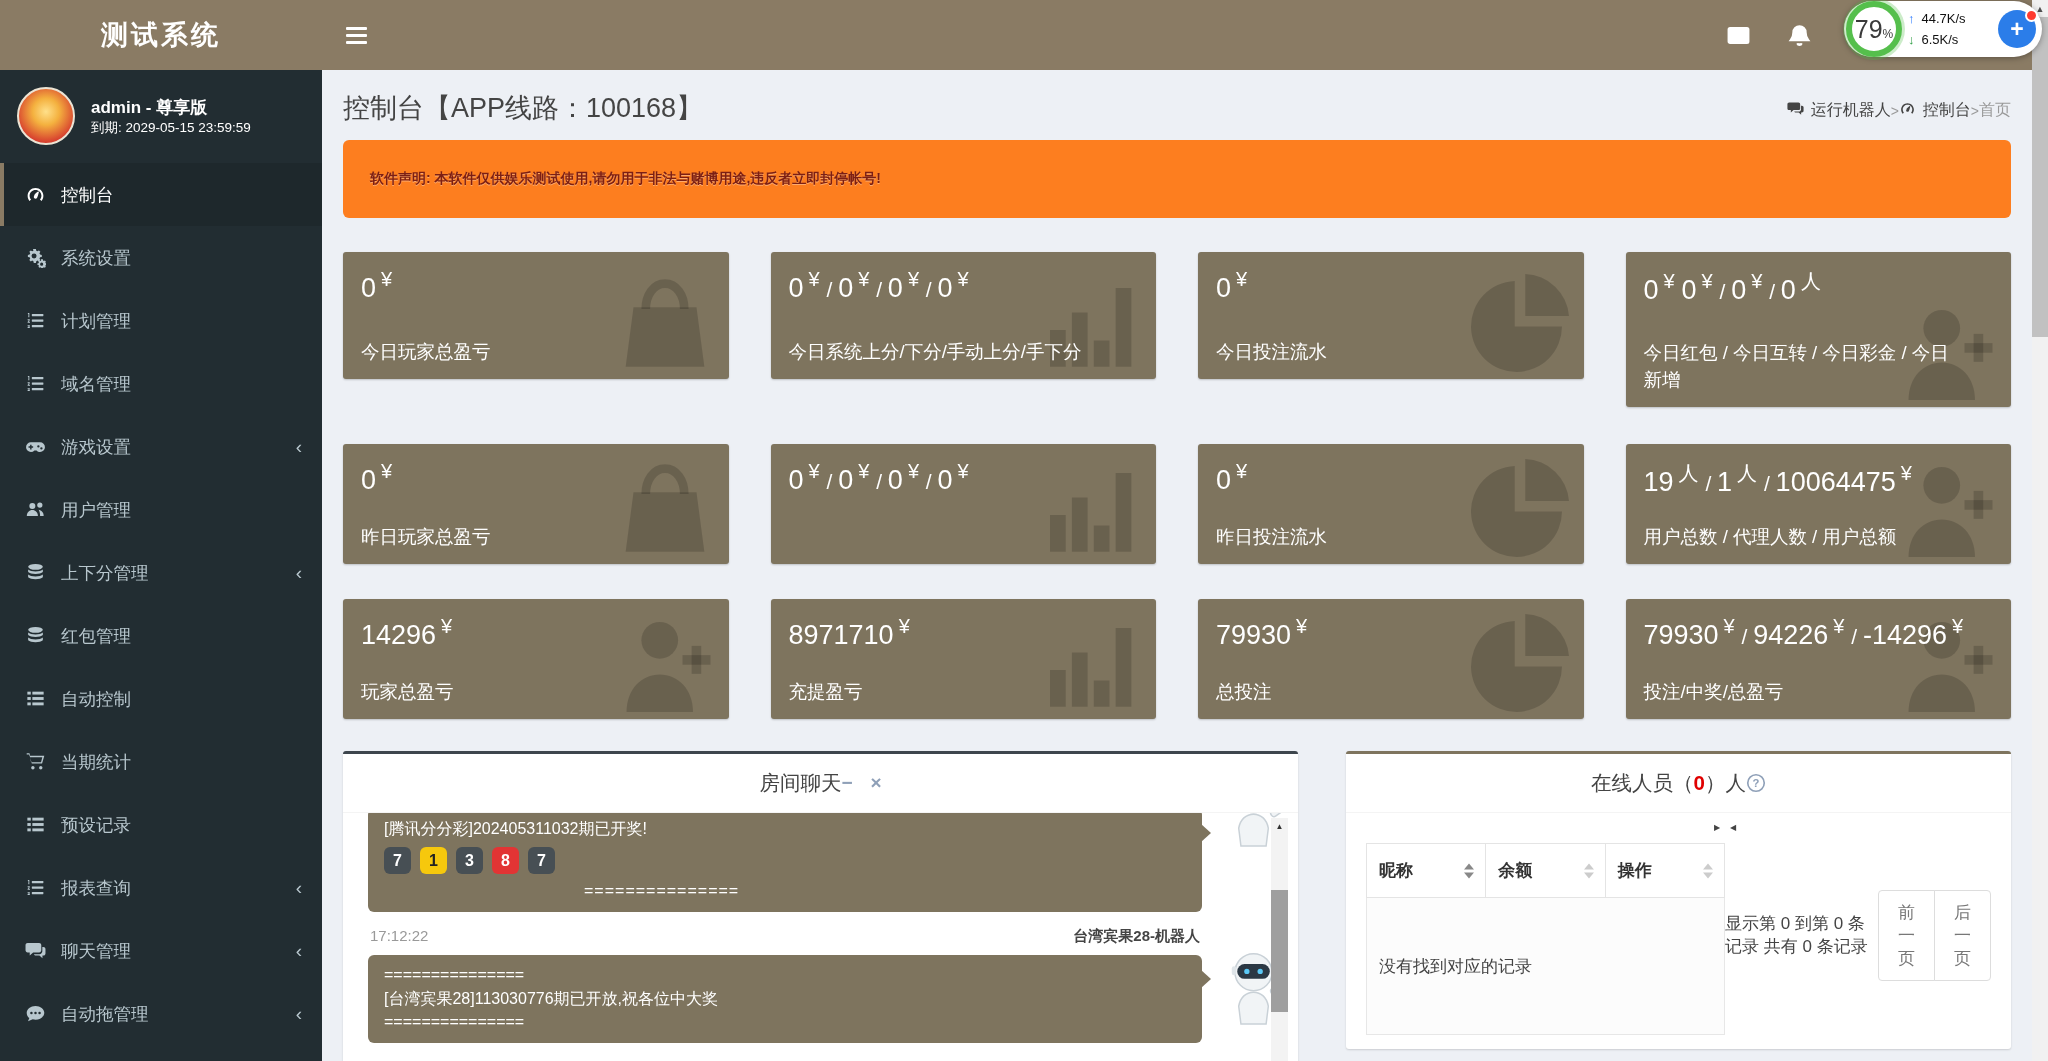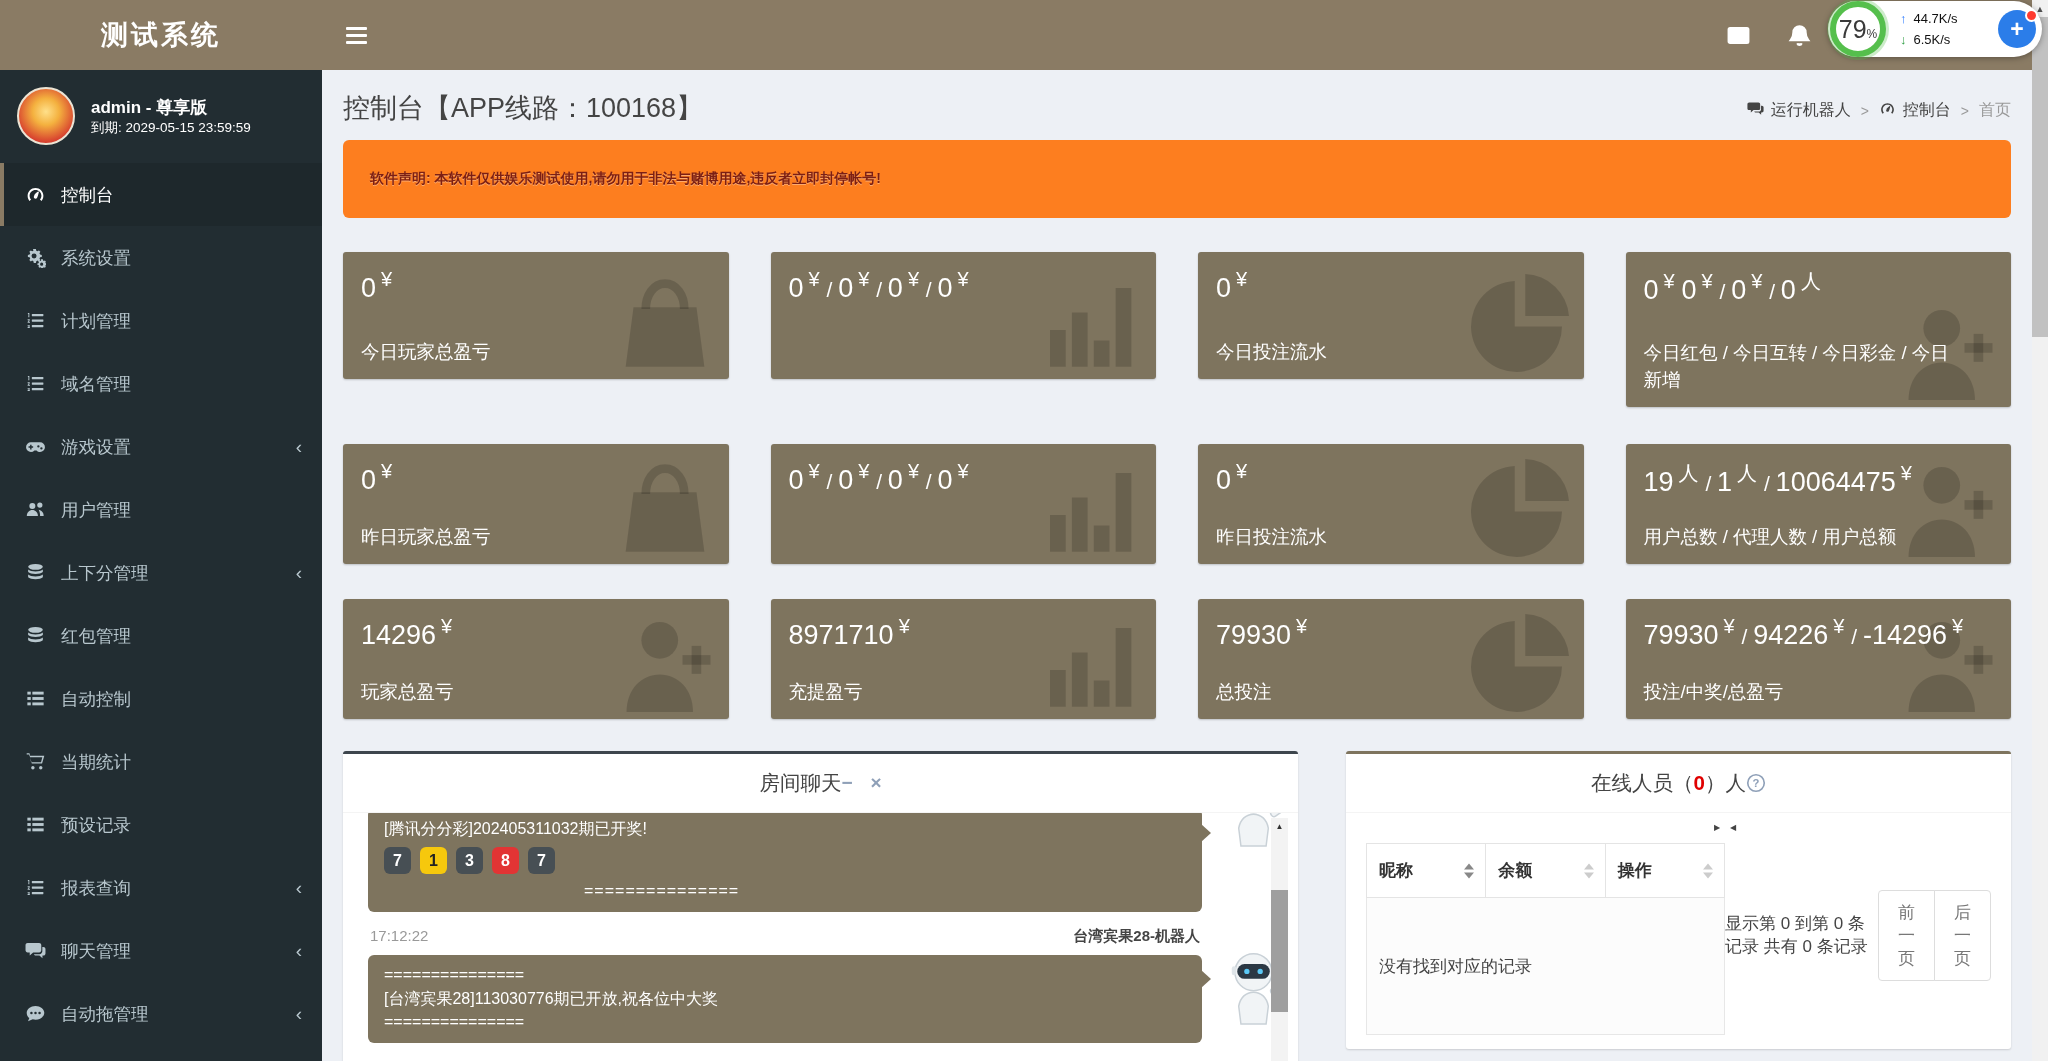--- a/index.html
+++ b/index.html
@@ -10,21 +10,21 @@
 
 .header {position:absolute;left:0;top:0;right:0;height:70px;background:#8a7b64;z-index:20;display:flex}
 .logo {width:322px;display:flex;align-items:center;justify-content:center;font-size:27px;font-weight:bold;color:#fff;letter-spacing:3px}
 .header-rest {flex:1;display:flex;align-items:center;position:relative}
 .burger {margin-left:24px;cursor:pointer}
 .burger i {display:block;width:21px;height:3px;background:#fff;margin:4px 0;border-radius:1px}
 .h-icons {position:absolute;right:236px;top:0;height:100%;display:flex;align-items:center;gap:36px;color:#fff}
 .h-icon svg {width:25px;height:25px;display:block}
 
 
-.overlay {position:absolute;right:6px;top:1px;height:56px;background:#fff;border-radius:28px;box-shadow:0 1px 6px rgba(0,0,0,.35);display:flex;align-items:center;gap:14px;padding:0 6px 0 2px;z-index:60}
+.overlay {position:absolute;right:6px;top:1px;height:56px;background:#fff;border-radius:28px;box-shadow:0 1px 6px rgba(0,0,0,.35);display:flex;align-items:center;gap:6px;padding:0 6px 0 2px;z-index:60}
 .ring {width:56px;height:56px;border-radius:50%;background:#fff;border:6px solid #55bf4c;box-shadow:0 0 0 3px rgba(85,191,76,.30);display:flex;align-items:center;justify-content:center;color:#3a3a3a}
 .ring .pct {font-size:25px;line-height:1}
 .ring small {font-size:12px;margin-top:9px}
 .speeds {display:flex;flex-direction:column;gap:6px;font-size:13px;color:#111;min-width:84px;padding-right:2px}
 .speeds .srow {display:flex;align-items:center;gap:7px}
 .arr-up {color:#2979ff;font-weight:bold}
 .arr-dn {color:#2e9e44;font-weight:bold}
 .ext {position:relative;width:38px;height:38px;border-radius:50%;background:#2b7de9;color:#fff;display:flex;align-items:center;justify-content:center;font-size:23px;font-weight:bold;cursor:pointer}
 .reddot {position:absolute;top:-1px;right:-2px;width:13px;height:13px;border-radius:50%;background:#ff3b30;border:2px solid #fff}
 
@@ -38,21 +38,21 @@
 .side-item {display:flex;align-items:center;height:63px;padding:0 20px 0 25px;color:#b8c7ce;font-size:17.5px;cursor:pointer;text-decoration:none}
 .side-item.active {background:#1e282c;color:#fff;border-left:4px solid #8a7b64;padding-left:21px}
 .s-icon {width:21px;height:21px;margin-right:15px;flex:0 0 auto}
 .s-icon svg {width:100%;height:100%;display:block}
 .chev {margin-left:auto;font-size:19px}
 
 
 .main {position:absolute;left:322px;top:70px;right:16px;bottom:0;overflow:hidden}
 .content-header {display:flex;align-items:flex-start;justify-content:space-between;padding:20px 21px 10px}
 .page-title {font-size:27px;color:#444;font-weight:normal}
-.breadcrumb {display:flex;align-items:center;gap:10px;font-size:16px;color:#444;margin-top:10px}
+.breadcrumb {display:flex;align-items:center;font-size:16px;color:#444;margin-top:10px}
 .bc-item {display:flex;align-items:center;gap:7px}
 .bc-item svg {width:17px;height:17px}
 .bc-sep {color:#9a9a9a;font-size:14px}
 .bc-last {color:#999}
 
 .notice {margin:4px 21px 0;background:#fd7e1f;border-radius:6px;height:78px;display:flex;align-items:center;padding:0 27px;color:#7c1f13;font-size:14px;font-weight:bold;text-shadow:0 1px 0 rgba(255,255,255,.35)}
 
 
 .stats-row {display:flex;gap:42px;padding:0 21px;align-items:flex-start}
 .row-1 {margin-top:34px}
@@ -382,20 +382,21 @@
           <div class="stat">
             <div class="stat-num"><span>0</span><span class="u">¥</span></div>
             <div class="stat-label">今日玩家总盈亏</div>
             <span class="stat-ico" data-icon="bag"><svg viewBox="0 0 64 64">
                 <path d="M21 24c0-8 4.5-14.5 11-14.5S43 16 43 24" fill="none" stroke="currentColor" stroke-width="5"></path>
                 <path d="M14 23h36l4.5 34H9.5z"></path>
               </svg></span>
           </div>
           <div class="stat">
             <div class="stat-num"><span>0</span><span class="u">¥</span><span class="sep"> / </span><span>0</span><span class="u">¥</span><span class="sep"> / </span><span>0</span><span class="u">¥</span><span class="sep"> / </span><span>0</span><span class="u">¥</span></div>
+            <div class="stat-label">今日系统上分/下分/手动上分/手下分</div>
             <span class="stat-ico" data-icon="bars"><svg viewBox="0 0 64 64">
                 <rect x="8" y="36" width="9" height="21"></rect>
                 <rect x="20.5" y="26" width="9" height="31"></rect>
                 <rect x="33" y="42" width="9" height="15"></rect>
                 <rect x="45.5" y="12" width="9" height="45"></rect>
               </svg></span>
           </div>
           <div class="stat">
             <div class="stat-num"><span>0</span><span class="u">¥</span></div>
             <div class="stat-label">今日投注流水</div>

